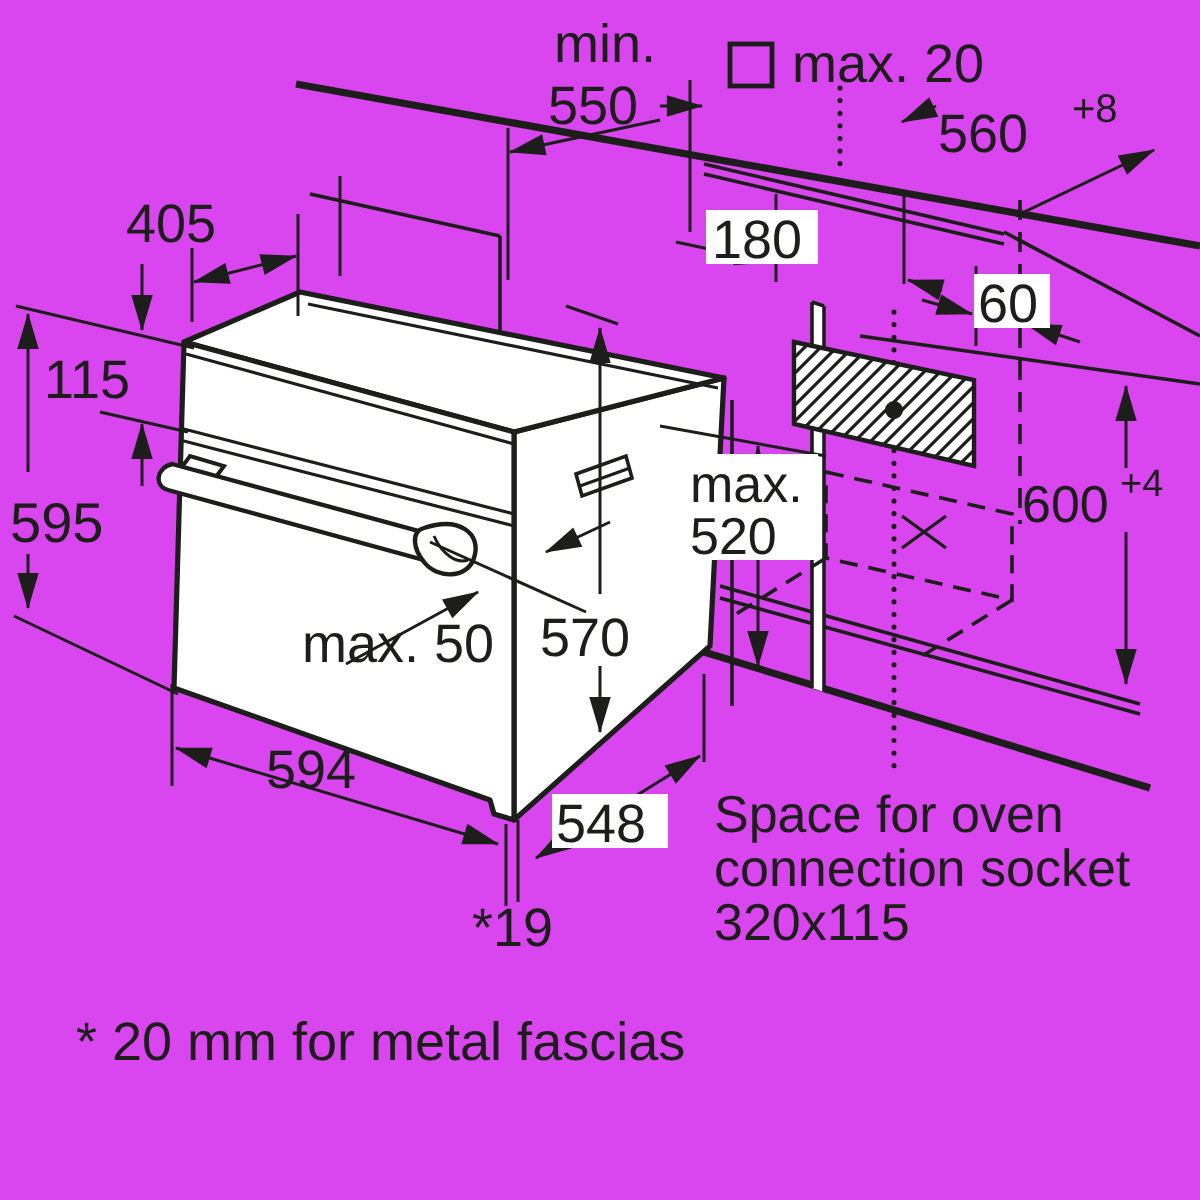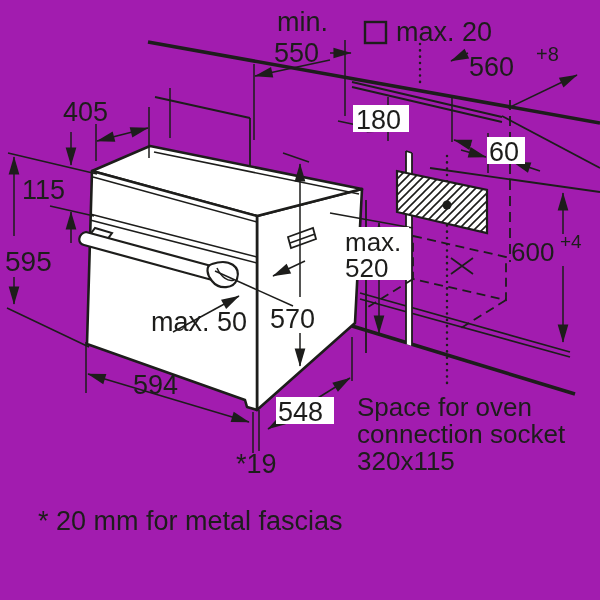--- a/index.html
+++ b/index.html
@@ -1,16 +1,16 @@
 <!DOCTYPE html>
 <html><head>
 <meta charset="utf-8">
 <style>
   html,body{margin:0;padding:0;background:#fff;}
-  .stage{position:relative;width:600px;height:600px;background:#a21caf;overflow:hidden;}
+  .stage{position:relative;width:600px;height:600px;background:#d946ef;overflow:hidden;}
   svg{position:absolute;left:0;top:0;}
   text{font-family:"Liberation Sans","DejaVu Sans",sans-serif;fill:#1d1d1b;}
   .dim{font-size:27px;}
   .dim-s{font-size:26px;}
   .sup{font-size:20px;}
   .sup2{font-size:19px;}
   .big{font-size:28px;}
   .ln{stroke:#1d1d1b;fill:none;stroke-width:1.8;}
   .ln15{stroke:#1d1d1b;fill:none;stroke-width:1.5;}
   .thick{stroke:#1d1d1b;fill:none;stroke-width:3.6;}

